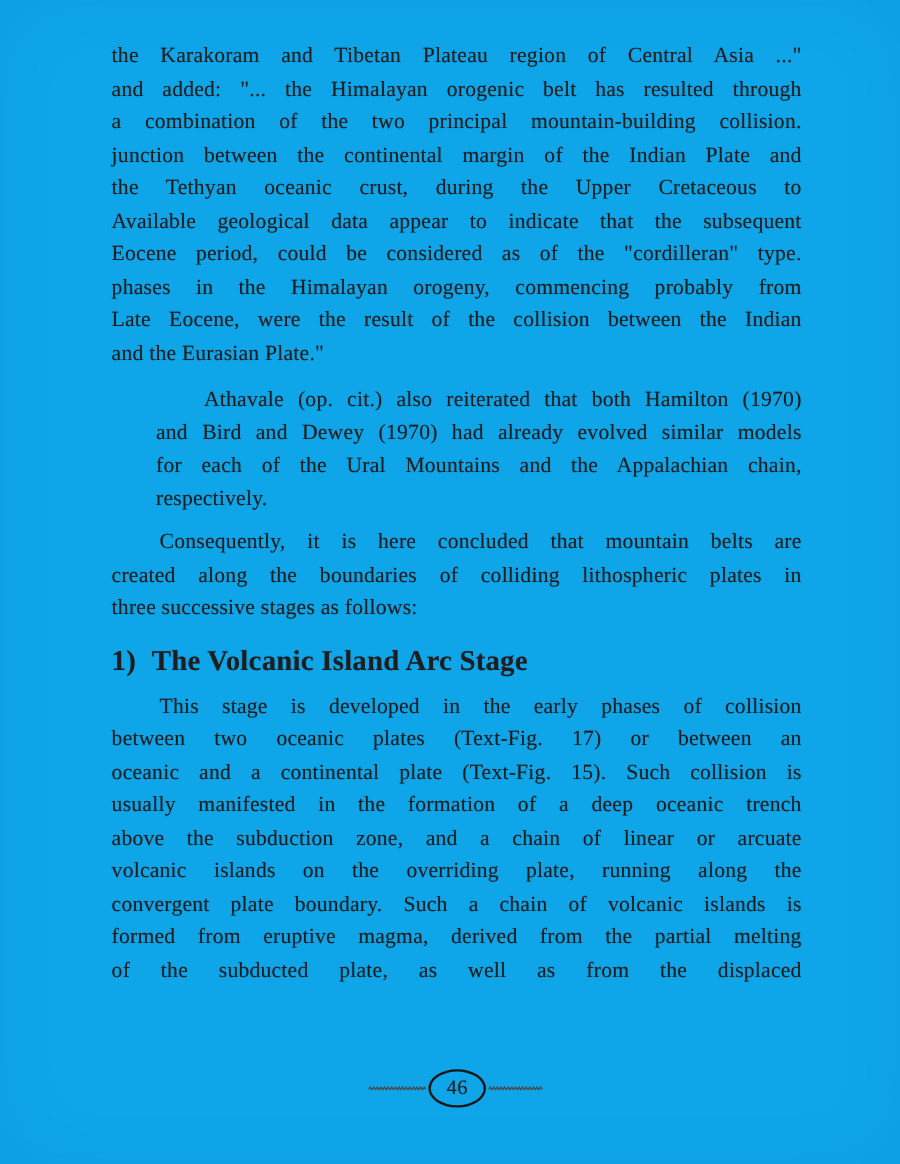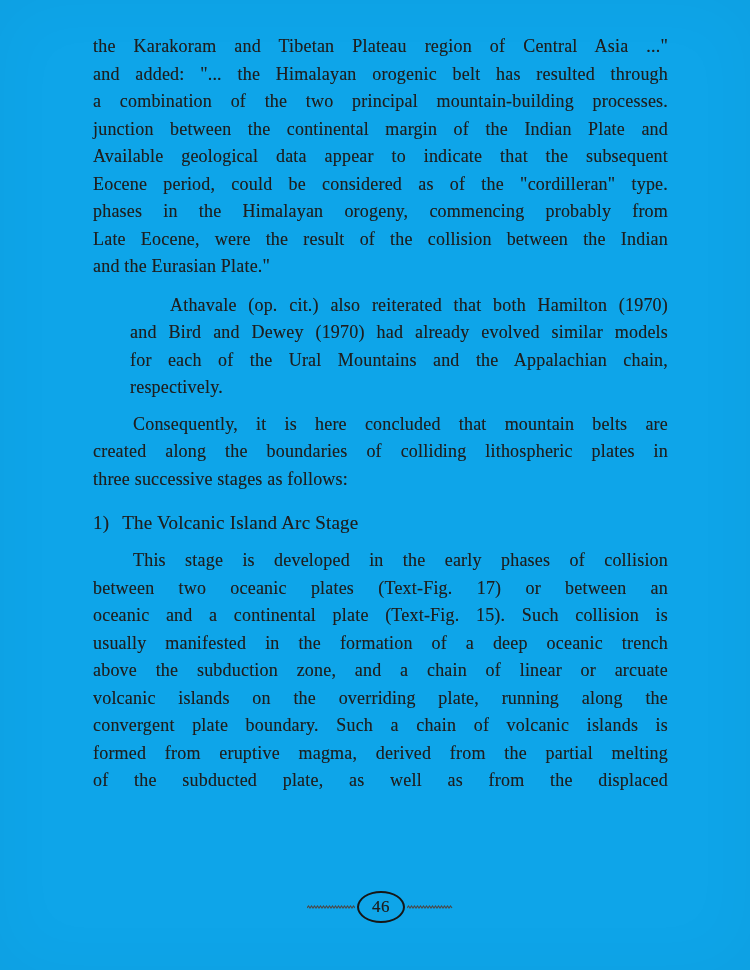--- a/index.html
+++ b/index.html
@@ -28,22 +28,22 @@
     letter-spacing: 0.2px;
     text-align: justify;
     text-align-last: justify;
     text-shadow: 0 0 0.6px rgba(30,30,30,0.45);
     white-space: normal;
   }
   .line.flush { text-align-last: left; }
   .para.indent .line:first-child { padding-left: 40px; }
   .heading {
     margin: 17px 0 11px 0;
-    font-size: 19px;
-    font-weight: normal;
+    font-size: 24px;
+    font-weight: bold;
     line-height: 26px;
     letter-spacing: 0.2px;
     text-shadow: 0 0 0.6px rgba(30,30,30,0.45);
   }
   .heading .num { display: inline-block; margin-right: 13px; }
   .footer {
     position: absolute;
     left: 0;
     top: 891px;
     width: 750px;
@@ -72,22 +72,23 @@
 </style>
 </head>
 <body>
 
 <div class="page">
   <div class="text-block">
 
     <div class="para">
       <div class="line">the Karakoram and Tibetan Plateau region of Central Asia ..."</div>
       <div class="line">and added: "... the Himalayan orogenic belt has resulted through</div>
-      <div class="line">a combination of the two principal mountain-building processes.</div>
+      <div class="line">a combination of the two principal mountain-building collision.</div>
       <div class="line">junction between the continental margin of the Indian Plate and</div>
+      <div class="line">the Tethyan oceanic crust, during the Upper Cretaceous to</div>
       <div class="line">Available geological data appear to indicate that the subsequent</div>
       <div class="line">Eocene period, could be considered as of the "cordilleran" type.</div>
       <div class="line">phases in the Himalayan orogeny, commencing probably from</div>
       <div class="line">Late Eocene, were the result of the collision between the Indian</div>
       <div class="line flush">and the Eurasian Plate."</div>
     </div>
 
     <div class="para indent mt-11">
       <div class="line">Athavale (op. cit.) also reiterated that both Hamilton (1970)</div>
       <div class="line">and Bird and Dewey (1970) had already evolved similar models</div>

